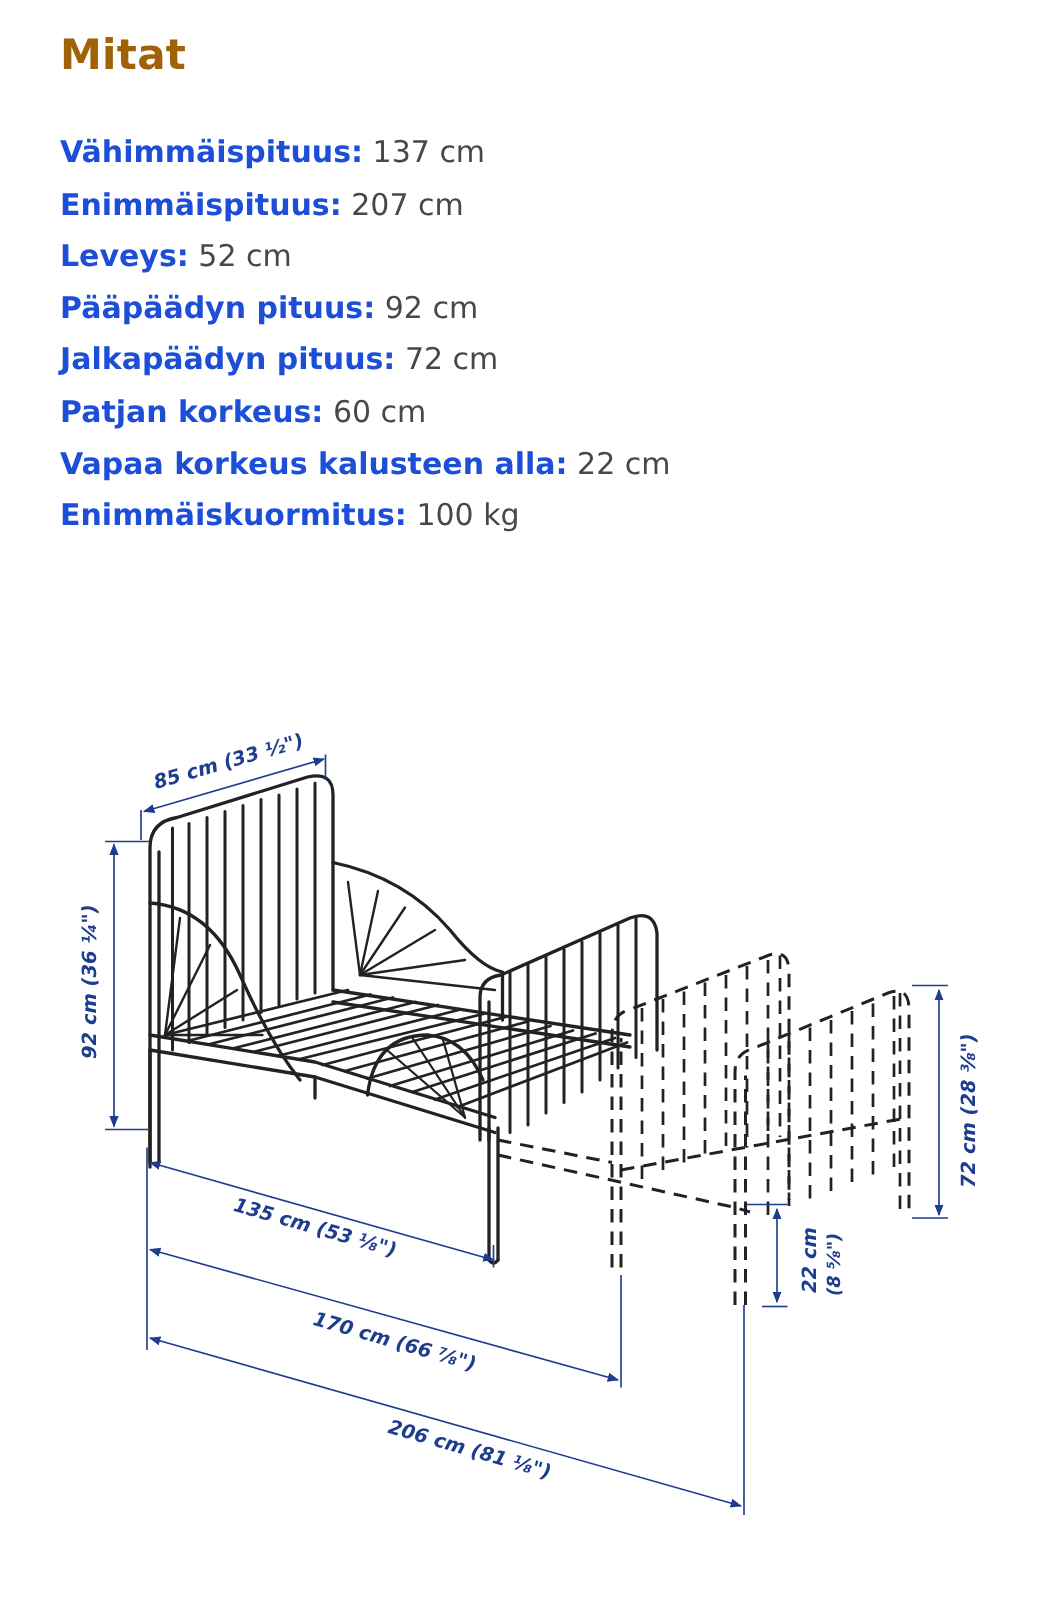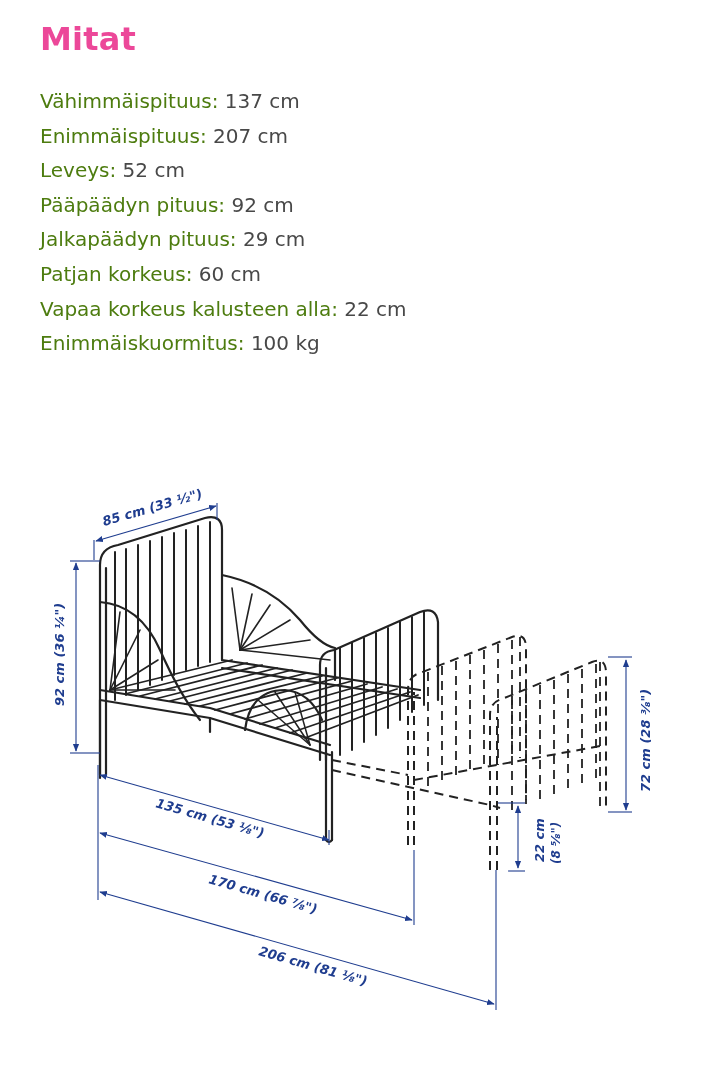--- a/index.html
+++ b/index.html
@@ -1,37 +1,37 @@
 <!DOCTYPE html>
 <html><head>
 <meta charset="utf-8">
 <style>
   html, body { margin:0; padding:0; background:#ffffff; }
   body { width:706px; height:1080px; position:relative; overflow:hidden;
          font-family:"DejaVu Sans", "Liberation Sans", sans-serif; color:#484848; }
   .title { position:absolute; left:40px; top:20px; margin:0;
-           font-size:32px; font-weight:bold; color:#ec4899; letter-spacing:0.2px; }
+           font-size:28px; font-weight:bold; color:#a16207; letter-spacing:0.2px; }
   .specs { position:absolute; left:40px; top:84px; margin:0; padding:0; list-style:none; }
   .spec { font-size:20px; line-height:34.6px; color:#484848; white-space:nowrap; }
-  .spec .k { font-weight:normal; color:#4d7c0f; }
+  .spec .k { font-weight:bold; color:#1d4ed8; }
   .diagram { position:absolute; left:0; top:470px; width:706px; height:560px; }
   .dimtxt { font-family:"DejaVu Sans", "Liberation Sans", sans-serif; font-weight:bold;
             font-size:13px; fill:#1f3d8f; font-style:italic; }
 </style>
 </head>
 <body>
 
 <h1 class="title">Mitat</h1>
 
 <ul class="specs">
   <li class="spec"><span class="k">Vähimmäispituus:</span><span> 137 cm</span></li>
   <li class="spec"><span class="k">Enimmäispituus:</span><span> 207 cm</span></li>
   <li class="spec"><span class="k">Leveys:</span><span> 52 cm</span></li>
   <li class="spec"><span class="k">Pääpäädyn pituus:</span><span> 92 cm</span></li>
-  <li class="spec"><span class="k">Jalkapäädyn pituus:</span><span> 29 cm</span></li>
+  <li class="spec"><span class="k">Jalkapäädyn pituus:</span><span> 72 cm</span></li>
   <li class="spec"><span class="k">Patjan korkeus:</span><span> 60 cm</span></li>
   <li class="spec"><span class="k">Vapaa korkeus kalusteen alla:</span><span> 22 cm</span></li>
   <li class="spec"><span class="k">Enimmäiskuormitus:</span><span> 100 kg</span></li>
 </ul>
 
 <svg class="diagram" viewBox="0 470 706 560" width="706" height="560" xmlns="http://www.w3.org/2000/svg">
   <defs>
     <marker id="arr" viewBox="0 0 10 10" refX="9" refY="5" markerWidth="7" markerHeight="7" orient="auto-start-reverse">
       <path d="M0,1 L10,5 L0,9 z" fill="#1f3d8f"></path>
     </marker>

